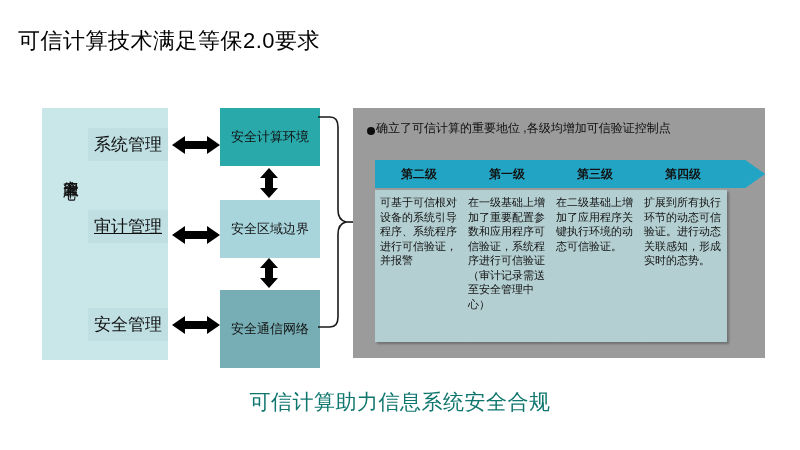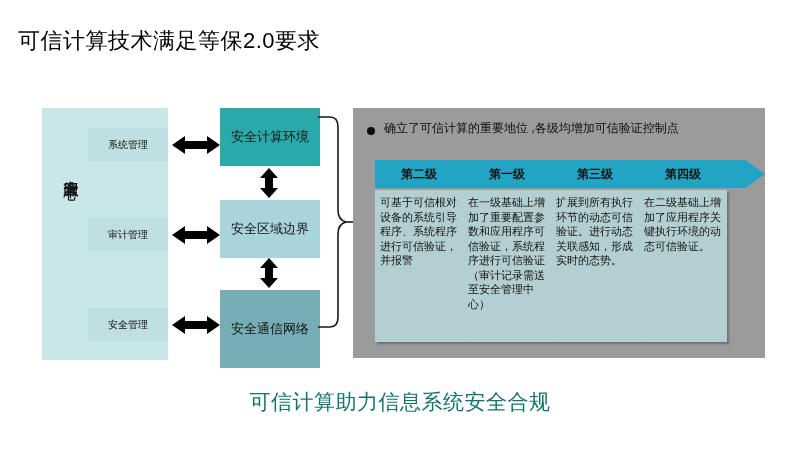--- a/index.html
+++ b/index.html
@@ -59,26 +59,26 @@
   }
   .mgmt-box {
     position: absolute;
     left: 46px;
     width: 80px;
     height: 33px;
     background: #bfdfe2;
     display: flex;
     align-items: center;
     justify-content: center;
-    font-size: 10px;
+    font-size: 17px;
     color: #111;
     white-space: nowrap;
   }
   #mgmt-box-0 { top: 20px; }
-  #mgmt-box-1 { top: 110px; }
+  #mgmt-box-1 { top: 102px; text-decoration: underline; }
   #mgmt-box-2 { top: 200px; }
 
   .arrow-h {
     position: absolute;
     left: 130px;
     width: 48px;
     height: 20px;
   }
   #arrow-h-0 { top: 27px; }
   #arrow-h-1 { top: 117px; }
@@ -124,21 +124,21 @@
     width: 412px;
     height: 250px;
     background: #9b9b9b;
   }
   #bullet-row {
     position: absolute;
     left: 14px;
     top: 12px;
     display: flex;
     align-items: center;
-    gap: 9px;
+    gap: 1px;
   }
   #bullet-dot {
     width: 8px;
     height: 8px;
     border-radius: 50%;
     background: #0d0d0d;
     margin-top: 5px;
     flex: 0 0 auto;
   }
   #bullet-text {
@@ -284,18 +284,18 @@
       <div class="level-label">第二级</div>
       <div class="level-label">第一级</div>
       <div class="level-label">第三级</div>
       <div class="level-label">第四级</div>
     </div>
   </div>
 
   <div id="cards-row">
     <div class="level-card">可基于可信根对设备的系统引导程序、系统程序进行可信验证，并报警</div>
     <div class="level-card">在一级基础上增加了重要配置参数和应用程序可信验证，系统程序进行可信验证（审计记录需送至安全管理中心）</div>
+    <div class="level-card">在二级基础上增加了应用程序关键执行环境的动态可信验证。</div>
     <div class="level-card">扩展到所有执行环节的动态可信验证。进行动态关联感知，形成实时的态势。</div>
-    <div class="level-card">在二级基础上增加了应用程序关键执行环境的动态可信验证。</div>
   </div>
 </div>
 
 <div id="bottom-caption">可信计算助力信息系统安全合规</div>
 
 </body></html>

